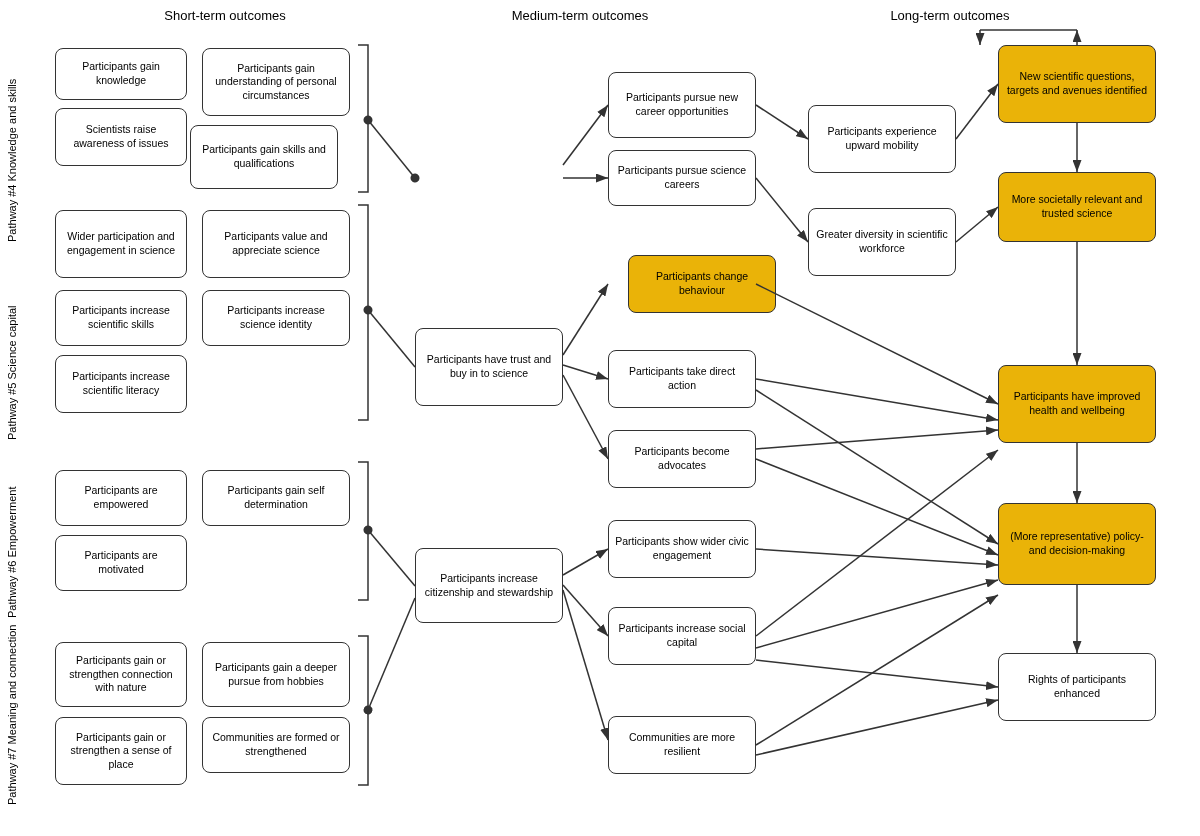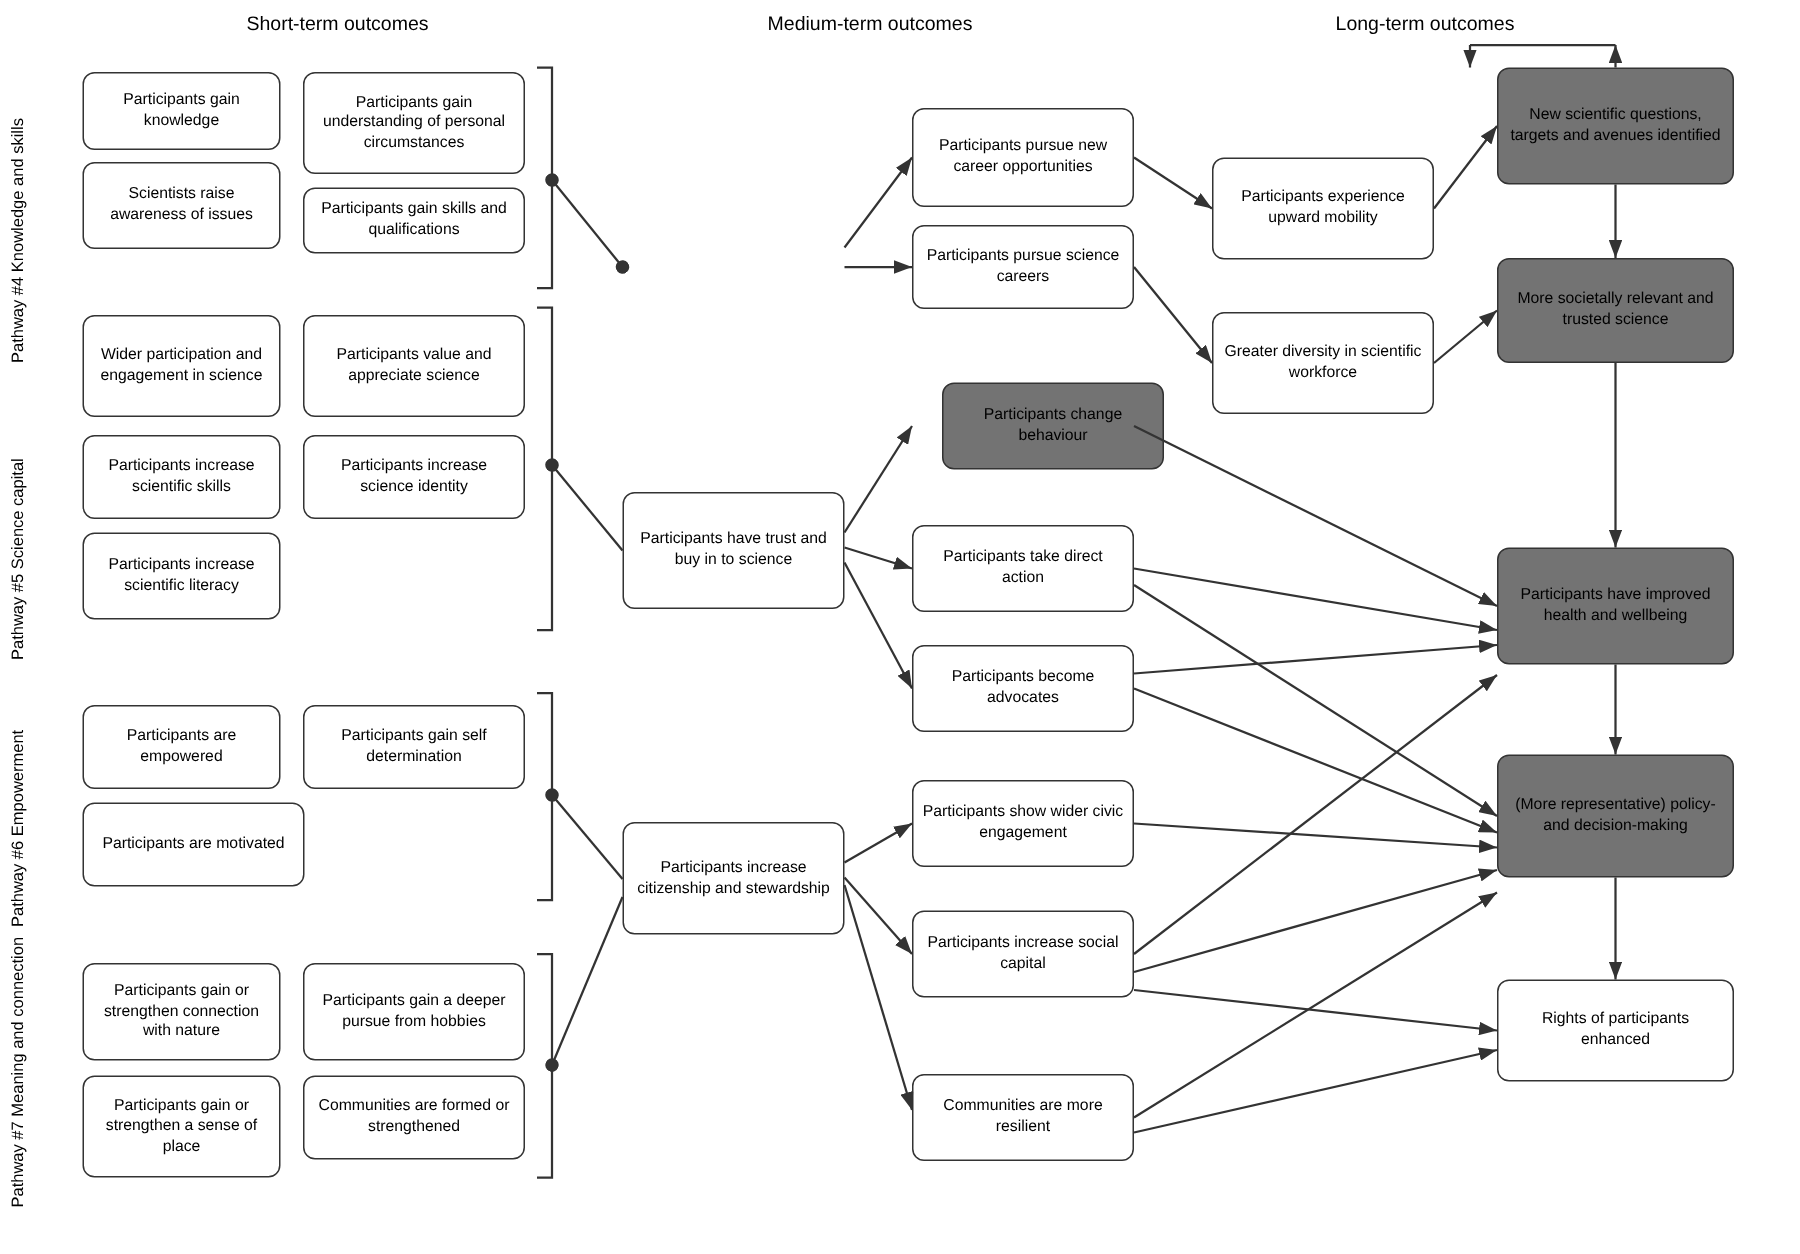--- a/index.html
+++ b/index.html
@@ -30,21 +30,21 @@
       text-align: center;
       display: flex;
       align-items: center;
       justify-content: center;
       padding: 4px 6px;
       line-height: 1.3;
       background: #fff;
       font-size: 10.5px;
     }
     .node.shaded {
-      background: #737373;
+      background: #eab308;
     }
     .pathway-label {
       position: absolute;
       font-size: 11px;
       writing-mode: vertical-rl;
       transform: rotate(180deg);
       text-align: center;
       white-space: nowrap;
     }
     svg.arrows {
@@ -74,29 +74,29 @@
   <div class="node" style="left:55px; top:108px; width:132px; height:58px;">Scientists raise awareness of issues</div>
 
   <div class="node" style="left:55px; top:210px; width:132px; height:68px;">Wider participation and engagement in science</div>
 
   <div class="node" style="left:55px; top:290px; width:132px; height:56px;">Participants increase scientific skills</div>
 
   <div class="node" style="left:55px; top:355px; width:132px; height:58px;">Participants increase scientific literacy</div>
 
   <div class="node" style="left:55px; top:470px; width:132px; height:56px;">Participants are empowered</div>
 
-  <div class="node" style="left:55px; top:535px; width:148px; height:56px;">Participants are motivated</div>
+  <div class="node" style="left:55px; top:535px; width:132px; height:56px;">Participants are motivated</div>
 
   <div class="node" style="left:55px; top:642px; width:132px; height:65px;">Participants gain or strengthen connection with nature</div>
 
   <div class="node" style="left:55px; top:717px; width:132px; height:68px;">Participants gain or strengthen a sense of place</div>
 
   <div class="node" style="left:202px; top:48px; width:148px; height:68px;">Participants gain understanding of personal circumstances</div>
 
-  <div class="node" style="left:202px; top:125px; width:148px; height:44px;">Participants gain skills and qualifications</div>
+  <div class="node" style="left:190px; top:125px; width:148px; height:64px;">Participants gain skills and qualifications</div>
 
   <div class="node" style="left:202px; top:210px; width:148px; height:68px;">Participants value and appreciate science</div>
 
   <div class="node" style="left:202px; top:290px; width:148px; height:56px;">Participants increase science identity</div>
 
   <div class="node" style="left:202px; top:470px; width:148px; height:56px;">Participants gain self determination</div>
 
   <div class="node" style="left:202px; top:642px; width:148px; height:65px;">Participants gain a deeper pursue from hobbies</div>
 
   <div class="node" style="left:202px; top:717px; width:148px; height:56px;">Communities are formed or strengthened</div>

